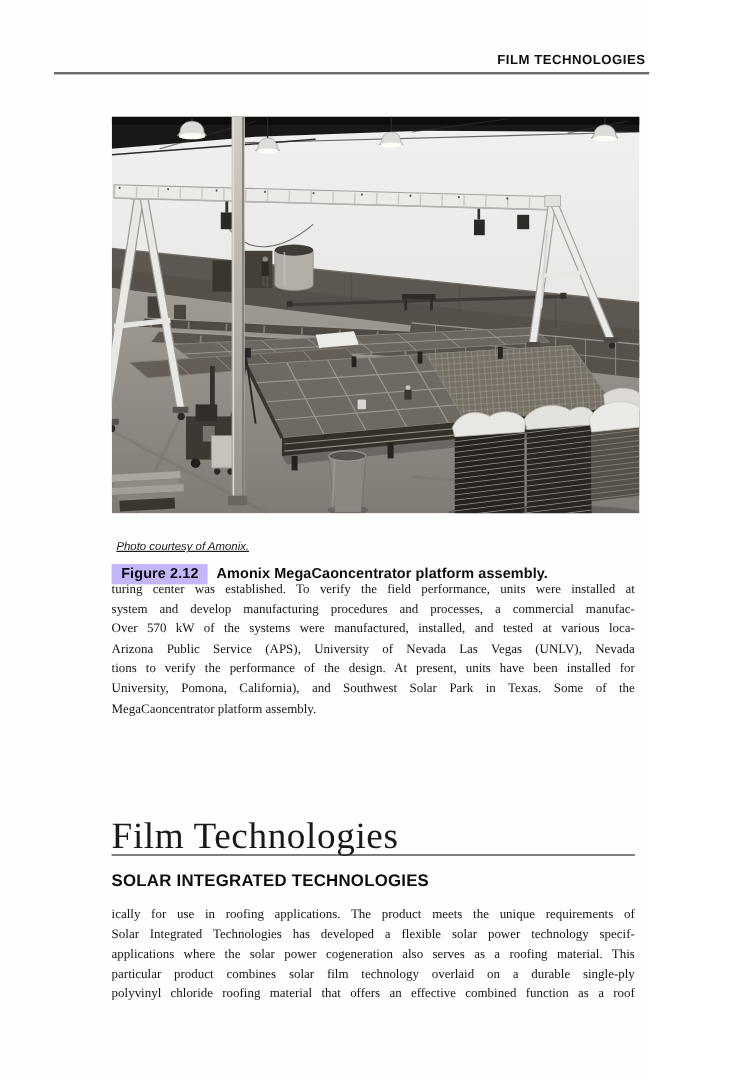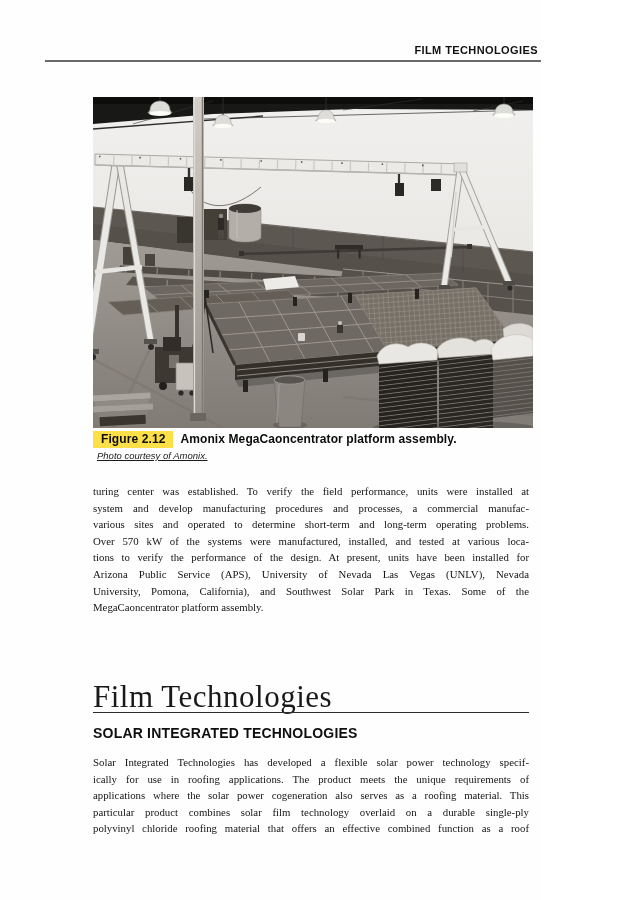--- a/index.html
+++ b/index.html
@@ -13,21 +13,21 @@
     font-family:"Liberation Sans", sans-serif; font-weight:bold;
     font-size:11px; letter-spacing:0.4px; color:#111;
   }
   .head-rule { position:absolute; top:60px; left:45px; width:530px; height:2px; background:#6a6a6a; }
   .photo-wrap { position:absolute; top:97px; left:93px; width:440px; height:331px; overflow:hidden; }
   .caption {
     position:absolute; top:431px; left:93px; width:445px;
     font-family:"Liberation Sans", sans-serif; font-weight:bold;
     font-size:12px; color:#0c0c0c; letter-spacing:0.1px;
   }
-  .fig-label { background:#fde047; display:inline-block; padding:1px 8px 2px 8px; margin-right:7px; }
+  .fig-label { background:#c4b5fd; display:inline-block; padding:1px 8px 2px 8px; margin-right:7px;margin-top:39px; }
   .credit {
     position:absolute; top:450px; left:97px;
     font-family:"Liberation Sans", sans-serif; font-style:italic;
     font-size:9.5px; color:#1b1b1b;text-decoration:underline;
   }
   .para { position:absolute; left:93px; width:436px; font-size:10.8px; line-height:16.6px; color:#141414; }
   .para .ln { text-align:justify; text-align-last:justify; overflow:hidden; }
   .para .ln.last { text-align-last:left; }
   #para1 { top:483px; }
   #para2 { top:754px; }
@@ -306,34 +306,33 @@
   </div>
 
   <div class="caption">
     <span class="fig-label">Figure 2.12</span><span>Amonix MegaCaoncentrator platform assembly.</span>
   </div>
   <div class="credit">Photo courtesy of Amonix.</div>
 
   <div class="para" id="para1">
     <div class="ln">turing center was established. To verify the field performance, units were installed at</div>
     <div class="ln">system and develop manufacturing procedures and processes, a commercial manufac-</div>
-    <div class="ln">various sites and operated to determine short-term and long-term operating problems.</div>
     <div class="ln">Over 570 kW of the systems were manufactured, installed, and tested at various loca-</div>
+    <div class="ln">Arizona Public Service (APS), University of Nevada Las Vegas (UNLV), Nevada</div>
     <div class="ln">tions to verify the performance of the design. At present, units have been installed for</div>
-    <div class="ln">Arizona Public Service (APS), University of Nevada Las Vegas (UNLV), Nevada</div>
     <div class="ln">University, Pomona, California), and Southwest Solar Park in Texas. Some of the</div>
     <div class="ln last">MegaCaoncentrator platform assembly.</div>
   </div>
 
   <h1 class="section-heading">Film Technologies</h1>
   <div class="section-rule"></div>
 
   <h2 class="subsection">SOLAR INTEGRATED TECHNOLOGIES</h2>
 
   <div class="para" id="para2">
+    <div class="ln">ically for use in roofing applications. The product meets the unique requirements of</div>
     <div class="ln">Solar Integrated Technologies has developed a flexible solar power technology specif-</div>
-    <div class="ln">ically for use in roofing applications. The product meets the unique requirements of</div>
     <div class="ln">applications where the solar power cogeneration also serves as a roofing material. This</div>
     <div class="ln">particular product combines solar film technology overlaid on a durable single-ply</div>
     <div class="ln">polyvinyl chloride roofing material that offers an effective combined function as a roof</div>
   </div>
 
 </div>
 
 </body></html>

